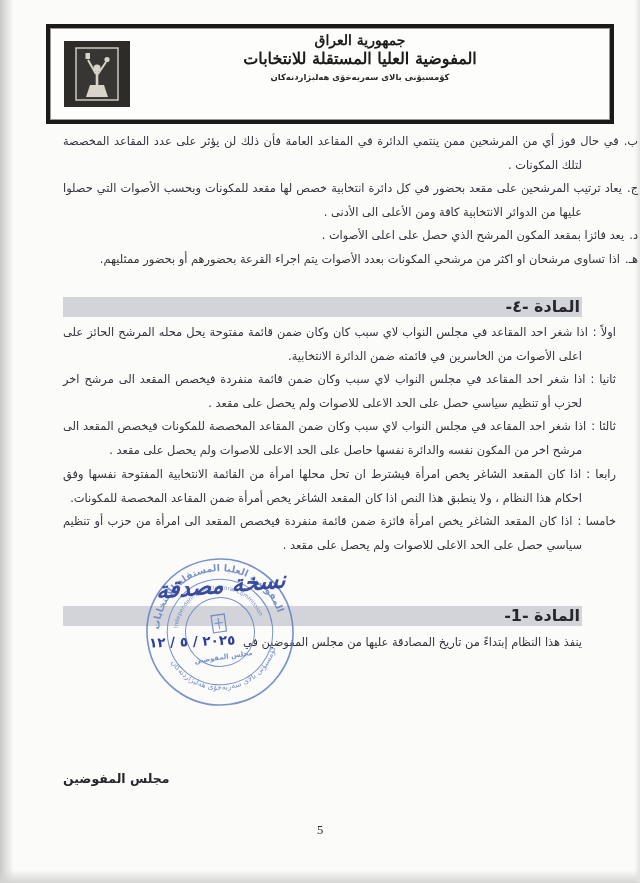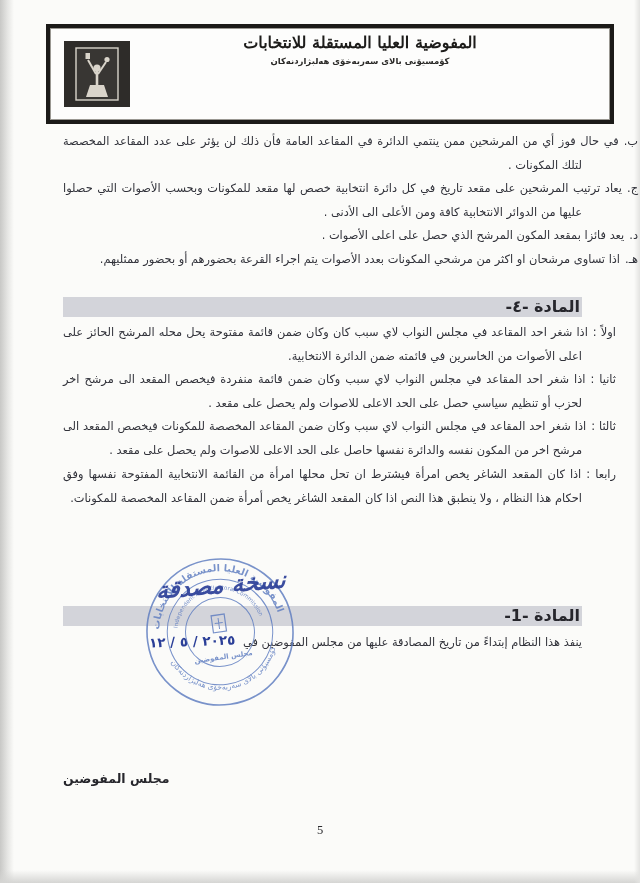--- a/index.html
+++ b/index.html
@@ -112,30 +112,31 @@
       <rect x="12" y="7" width="42" height="52" fill="#383633" stroke="#d9d4ca" stroke-width="1.4"></rect>
       <circle cx="33" cy="27" r="3.6" fill="#d9d4ca"></circle>
       <path d="M33 30 L33 44" stroke="#d9d4ca" stroke-width="2.6"></path>
       <path d="M32 33 L24 19" stroke="#d9d4ca" stroke-width="2"></path>
       <rect x="21.5" y="12" width="4.5" height="6" fill="#d9d4ca"></rect>
       <path d="M34 33 L42 21" stroke="#d9d4ca" stroke-width="2"></path>
       <circle cx="43" cy="18.5" r="2.6" fill="#d9d4ca"></circle>
       <path d="M26 44 L40 44 L44 56 L22 56 Z" fill="#d9d4ca"></path>
     </svg>
     <div class="head-text">
+      <div class="head-l1">جمهورية العراق</div>
       <div class="head-l2">المفوضية العليا المستقلة للانتخابات</div>
       <div class="head-l3">كۆمسيۆنى بالاى سەربەخۆى ھەلبژاردنەكان</div>
     </div>
   </div>
 
   <p class="para hang-lg" style="top:130px">
     <span class="mk">ب.</span><span>في حال فوز أي من المرشحين ممن ينتمي الدائرة في المقاعد العامة فأن ذلك لن يؤثر على عدد المقاعد المخصصة لتلك المكونات .</span>
   </p>
   <p class="para hang-lg" style="top:177px">
-    <span class="mk">ج.</span><span>يعاد ترتيب المرشحين على مقعد تاريخ في كل دائرة انتخابية خصص لها مقعد للمكونات وبحسب الأصوات التي حصلوا عليها من الدوائر الانتخابية كافة ومن الأعلى الى الأدنى .</span>
+    <span class="mk">ج.</span><span>يعاد ترتيب المرشحين على مقعد بحضور في كل دائرة انتخابية خصص لها مقعد للمكونات وبحسب الأصوات التي حصلوا عليها من الدوائر الانتخابية كافة ومن الأعلى الى الأدنى .</span>
   </p>
   <p class="para hang-lg" style="top:224px">
     <span class="mk">د.</span><span>يعد فائزا بمقعد المكون المرشح الذي حصل على اعلى الأصوات .</span>
   </p>
   <p class="para hang-lg" style="top:248px">
     <span class="mk">هـ.</span><span>اذا تساوى مرشحان او اكثر من مرشحي المكونات بعدد الأصوات يتم اجراء القرعة بحضورهم أو بحضور ممثليهم.</span>
   </p>
 
   <div class="abar" style="top:297px">
     <b>المادة -٤-</b>
@@ -145,20 +146,23 @@
     <span class="mk-b">اولاً :</span><span>اذا شغر احد المقاعد في مجلس النواب لاي سبب كان وكان ضمن قائمة مفتوحة يحل محله المرشح الحائز على اعلى الأصوات من الخاسرين في قائمته ضمن الدائرة الانتخابية.</span>
   </p>
   <p class="para hang-sm" style="top:368px">
     <span class="mk-b">ثانيا :</span><span>اذا شغر احد المقاعد في مجلس النواب لاي سبب وكان ضمن قائمة منفردة فيخصص المقعد الى مرشح اخر لحزب أو تنظيم سياسي حصل على الحد الاعلى للاصوات ولم يحصل على مقعد .</span>
   </p>
   <p class="para hang-sm" style="top:415px">
     <span class="mk-b">ثالثا :</span><span>اذا شغر احد المقاعد في مجلس النواب لاي سبب وكان ضمن المقاعد المخصصة للمكونات  فيخصص المقعد الى مرشح اخر من المكون نفسه والدائرة نفسها حاصل على الحد الاعلى للاصوات ولم يحصل على مقعد .</span>
   </p>
   <p class="para hang-sm" style="top:463px">
     <span class="mk-b">رابعا :</span><span>اذا كان المقعد الشاغر يخص امرأة فيشترط ان تحل محلها امرأة من القائمة الانتخابية المفتوحة نفسها وفق احكام هذا النظام ، ولا ينطبق هذا النص اذا كان المقعد الشاغر يخص أمرأة ضمن المقاعد المخصصة للمكونات.</span>
+  </p>
+  <p class="para hang-sm" style="top:510px">
+    <span class="mk-b">خامسا :</span><span>اذا كان المقعد الشاغر يخص امرأة فائزة ضمن قائمة منفردة فيخصص المقعد الى امرأة  من حزب أو تنظيم سياسي حصل على الحد الاعلى للاصوات ولم يحصل على مقعد .</span>
   </p>
 
   <div class="abar" style="top:606px">
     <b>المادة -1-</b>
   </div>
   <p class="para" style="top:630px">
     <span>ينفذ هذا النظام إبتداءً من تاريخ المصادقة عليها من  مجلس المفوضين في</span>
     <span class="date-handwritten">٢٠٢٥ / ٥ / ١٢</span>
   </p>
 

